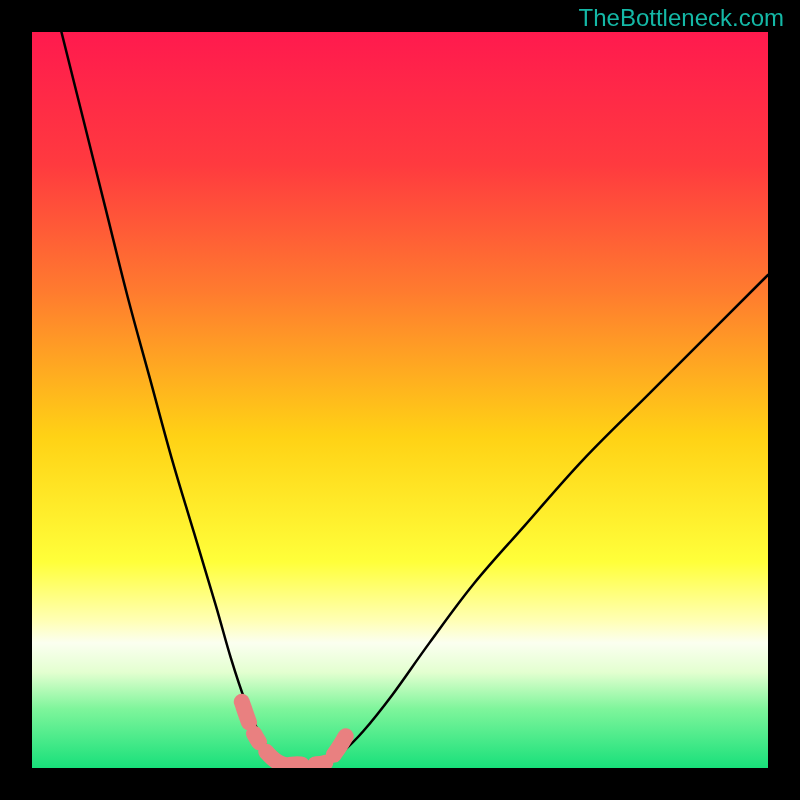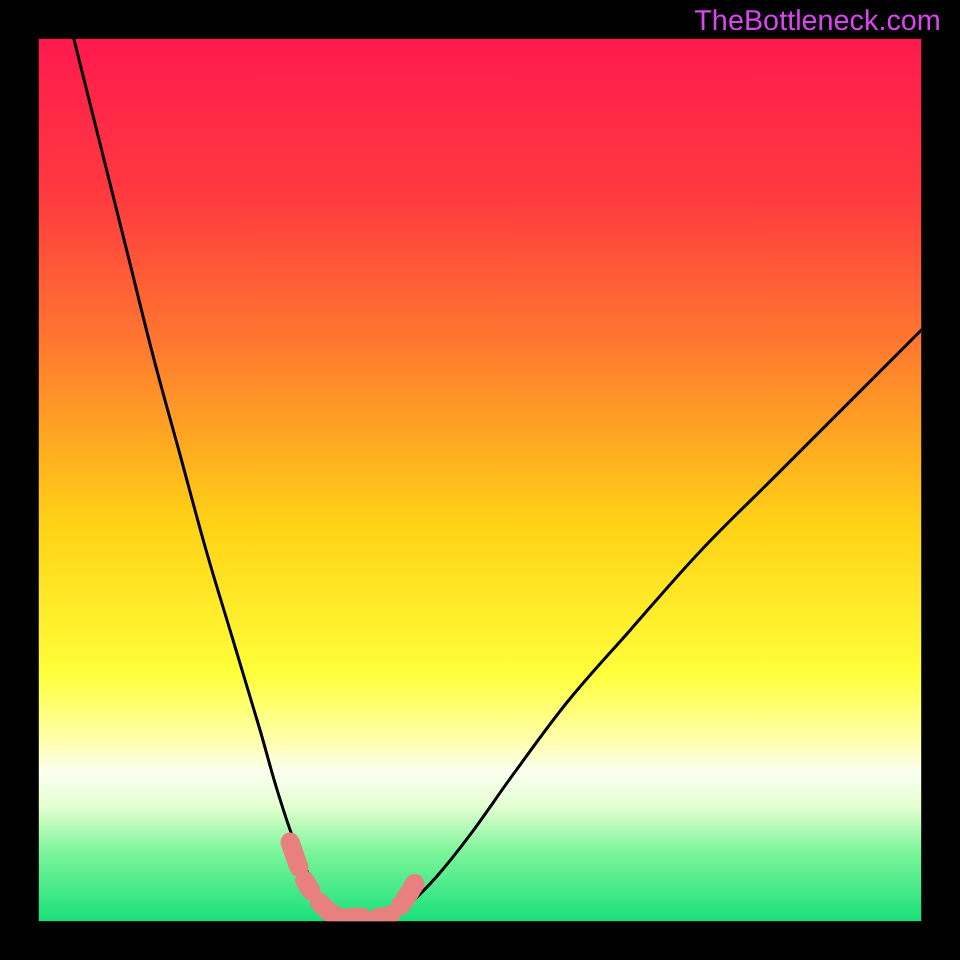--- a/index.html
+++ b/index.html
@@ -26,21 +26,21 @@
     height: 736px;
     overflow: hidden;
   }
   .watermark {
     position: absolute;
     top: 4px;
     right: 16px;
     font-family: Arial, Helvetica, sans-serif;
     font-size: 24px;
     font-weight: 500;
-    color: #d946ef;
+    color: #14b8a6;
   }
   svg {
     display: block;
   }
 </style>
 </head>
 <body>
 
 <div class="frame">
   <div class="plot-area">

